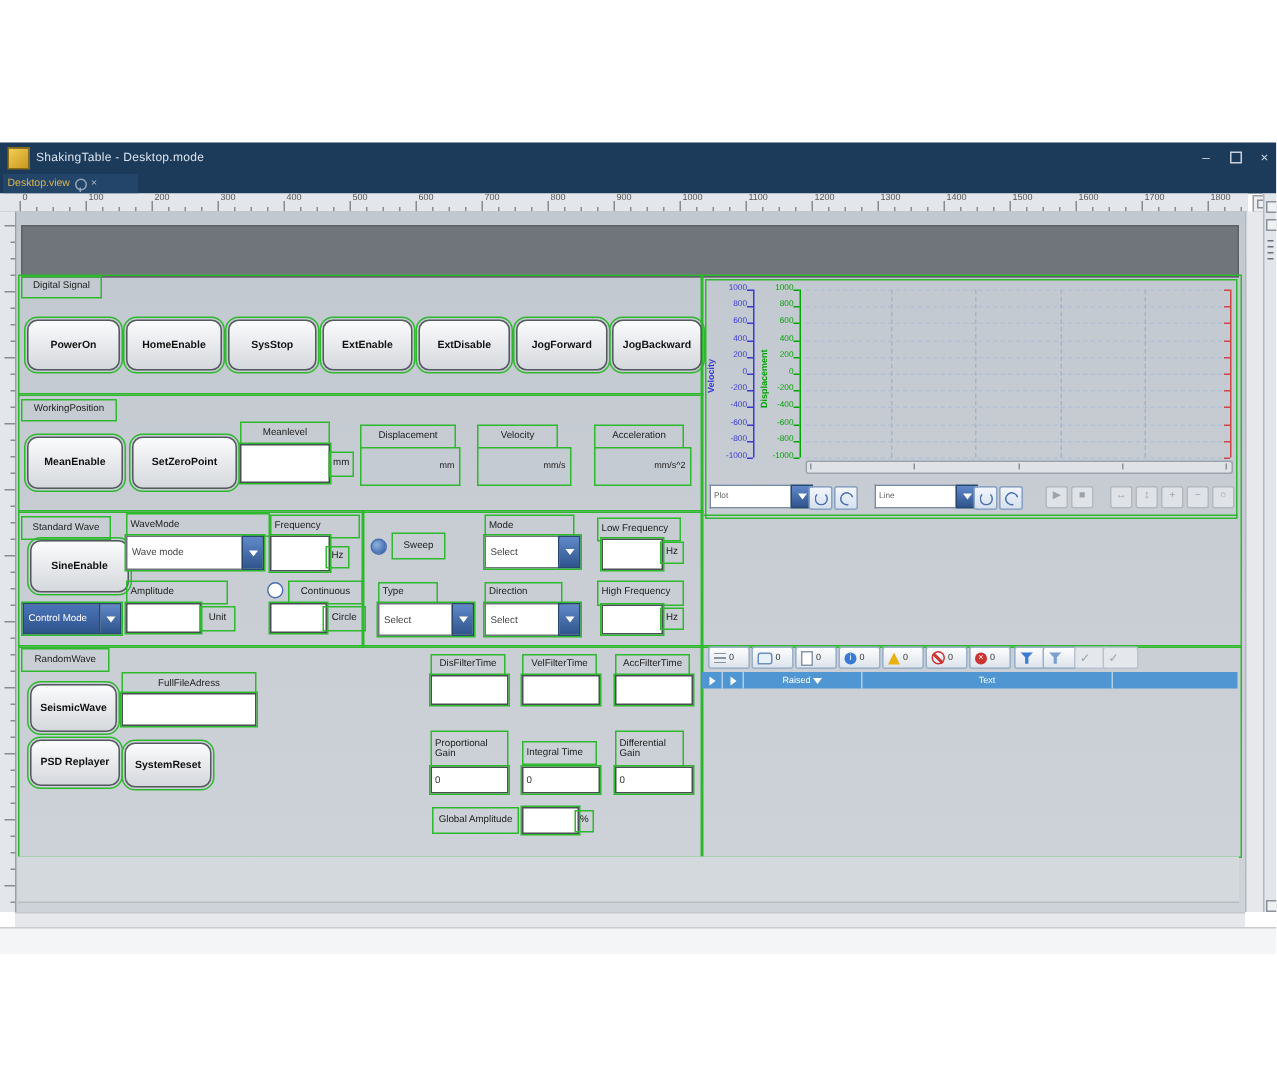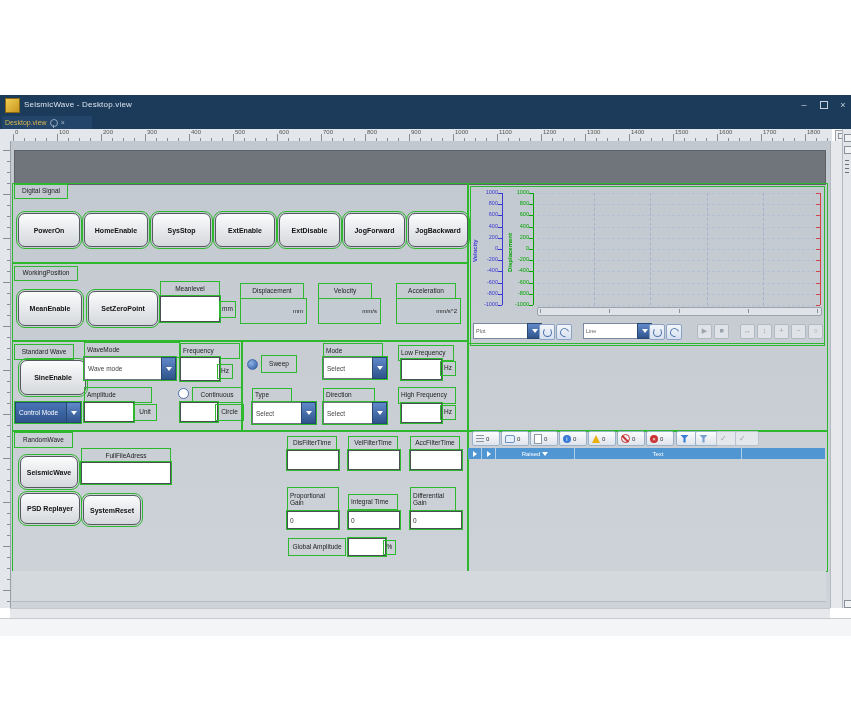--- a/index.html
+++ b/index.html
@@ -98,21 +98,21 @@
   .statusbar{left:0;top:618px;width:851px;height:17px;background:#f4f5f6;border-top:1px solid #c8ccd1;}
   .rot{transform-origin:0 0;transform:rotate(-90deg);font-size:6px;font-weight:bold;white-space:nowrap;}
 </style>
 </head>
 <body>
 
 <div id="root">
 
   <div class="abs titlebar"></div>
   <div class="abs appicon"></div>
-  <div class="abs title">SeismicWave - Desktop.view</div>
+  <div class="abs title">ShakingTable - Desktop.mode</div>
   <div class="abs winbtn glyph-min" style="left:797px;"></div>
   <div class="abs winbtn glyph-restore" style="left:817px;"></div>
   <div class="abs winbtn glyph-x" style="left:836px;"></div>
 
   <div class="abs tabstrip"></div>
   <div class="abs tab">
     <span class="tablabel">Desktop.view</span>
     <span class="pin"></span>
     <span class="tabx glyph-x"></span>
   </div>

